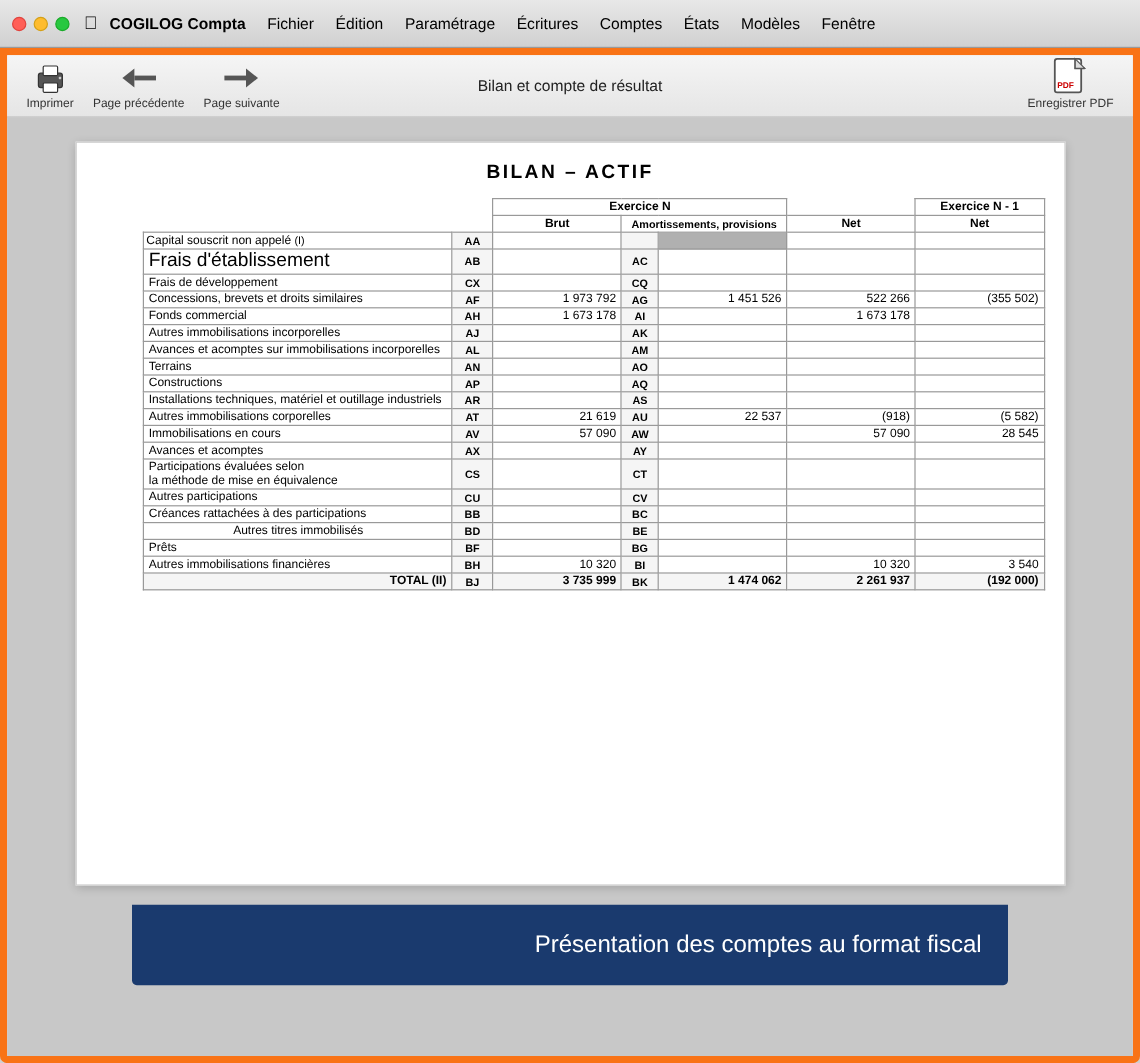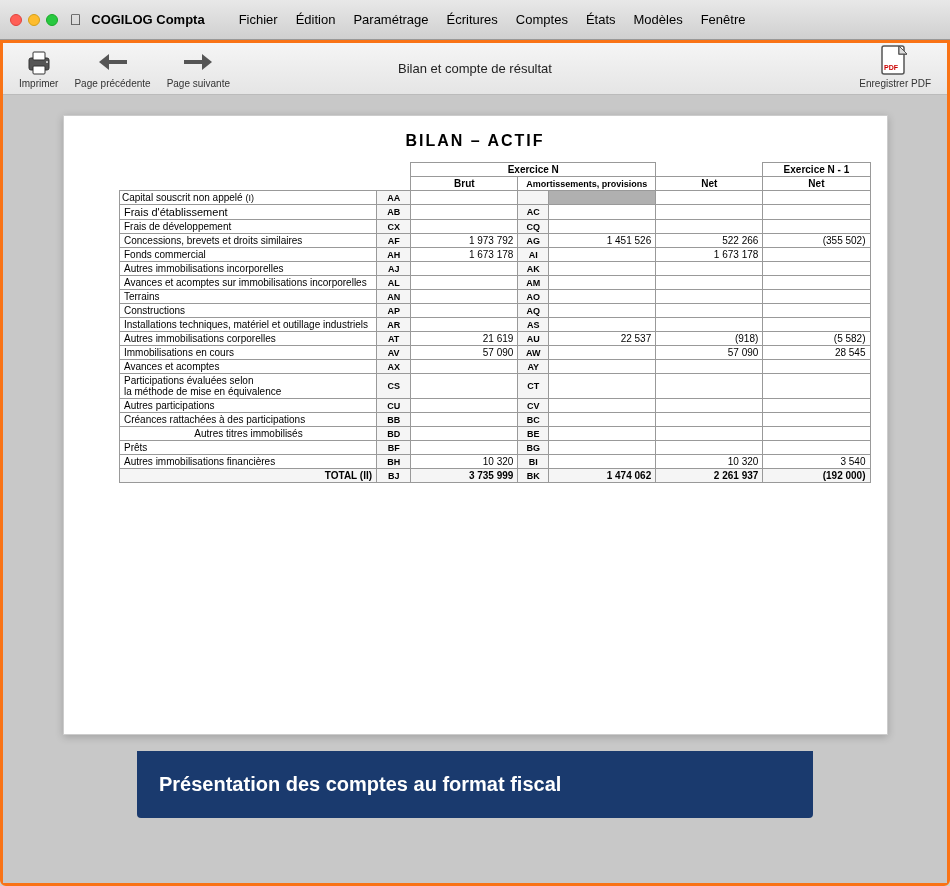--- a/index.html
+++ b/index.html
@@ -39,34 +39,34 @@
 
     .menu-bar {
       display: flex;
       align-items: center;
       gap: 2px;
       flex: 1;
     }
     .app-name {
       font-weight: bold;
       font-size: 13px;
-      margin-right: 24px;
+      margin-right: 8px;
     }
     .menu-item {
       font-size: 13px;
       padding: 2px 8px;
       border-radius: 4px;
       cursor: pointer;
     }
 
     
     .window {
       margin: 0;
       background: #f0f0f0;
-      border: 3px solid #f97316;
+      border: 6px solid #f97316;
       border-radius: 0 0 6px 6px;
       height: calc(886px - 40px);
       display: flex;
       flex-direction: column;
     }
     .toolbar-btn {
       display: flex;
       flex-direction: column;
       align-items: center;
       cursor: pointer;
@@ -150,26 +150,26 @@
     }
     .bilan-table tr.total-row td {
       font-weight: bold;
       background: #f5f5f5;
     }
 
     
     .bottom-banner {
       background: #1a3a6e;
       color: white;
-      text-align: left;
+      text-align: right;
       padding: 22px;
       font-size: 20px;
-      font-weight: bold;
+      font-weight: normal;
       margin-top: 16px;
-      width: 676px;
+      width: 730px;
       border-radius: 0 0 4px 4px;
     }
   </style>
 </head>
 <body>
 
 <div class="title-bar">
   <div class="menu-bar">
     <div class="traffic-lights">
       <div class="traffic-light tl-red"></div>
@@ -283,21 +283,21 @@
             </td>
             <td class="code">AA</td>
             <td class="number"></td>
             <td class="code"></td>
             <td class="shaded"></td>
             <td class="number"></td>
             <td class="number"></td>
           </tr>
 
           <tr>
-            <td class="label" style="font-size:11px;margin-left:16px;">Frais d'établissement</td>
+            <td class="label" style="font-size:16px;margin-left:16px;">Frais d'établissement</td>
             <td class="code">AB</td>
             <td class="number"></td>
             <td class="code">AC</td>
             <td class="number"></td>
             <td class="number"></td>
             <td class="number"></td>
           </tr>
 
           <tr>
             <td class="label" style="font-size:10px;">Frais de développement</td>

